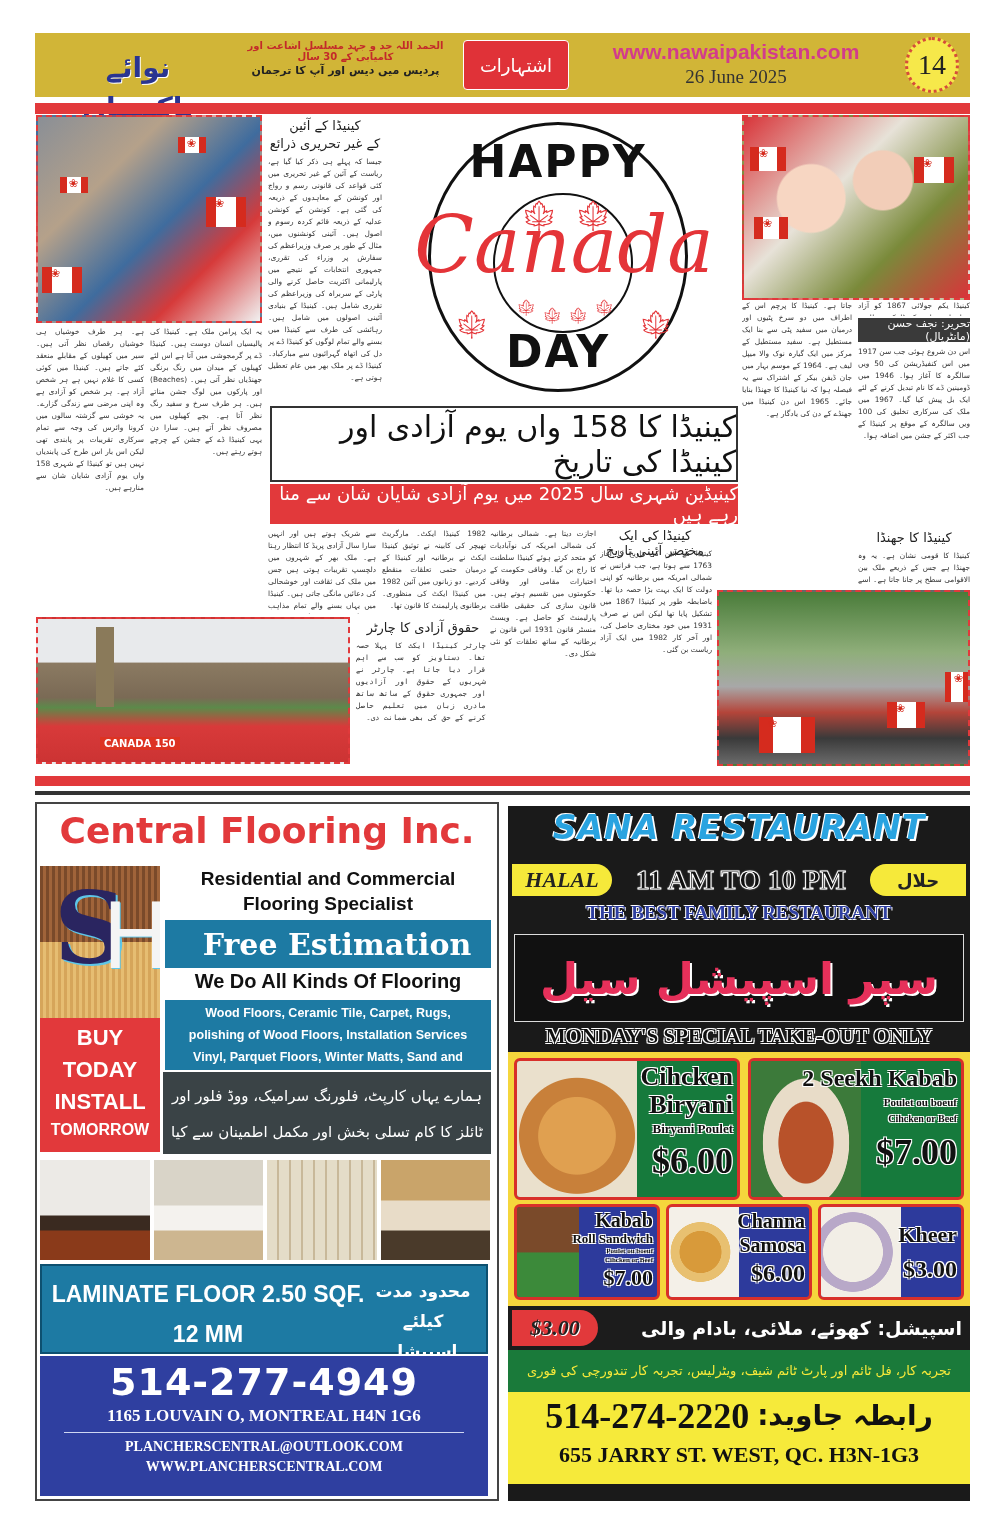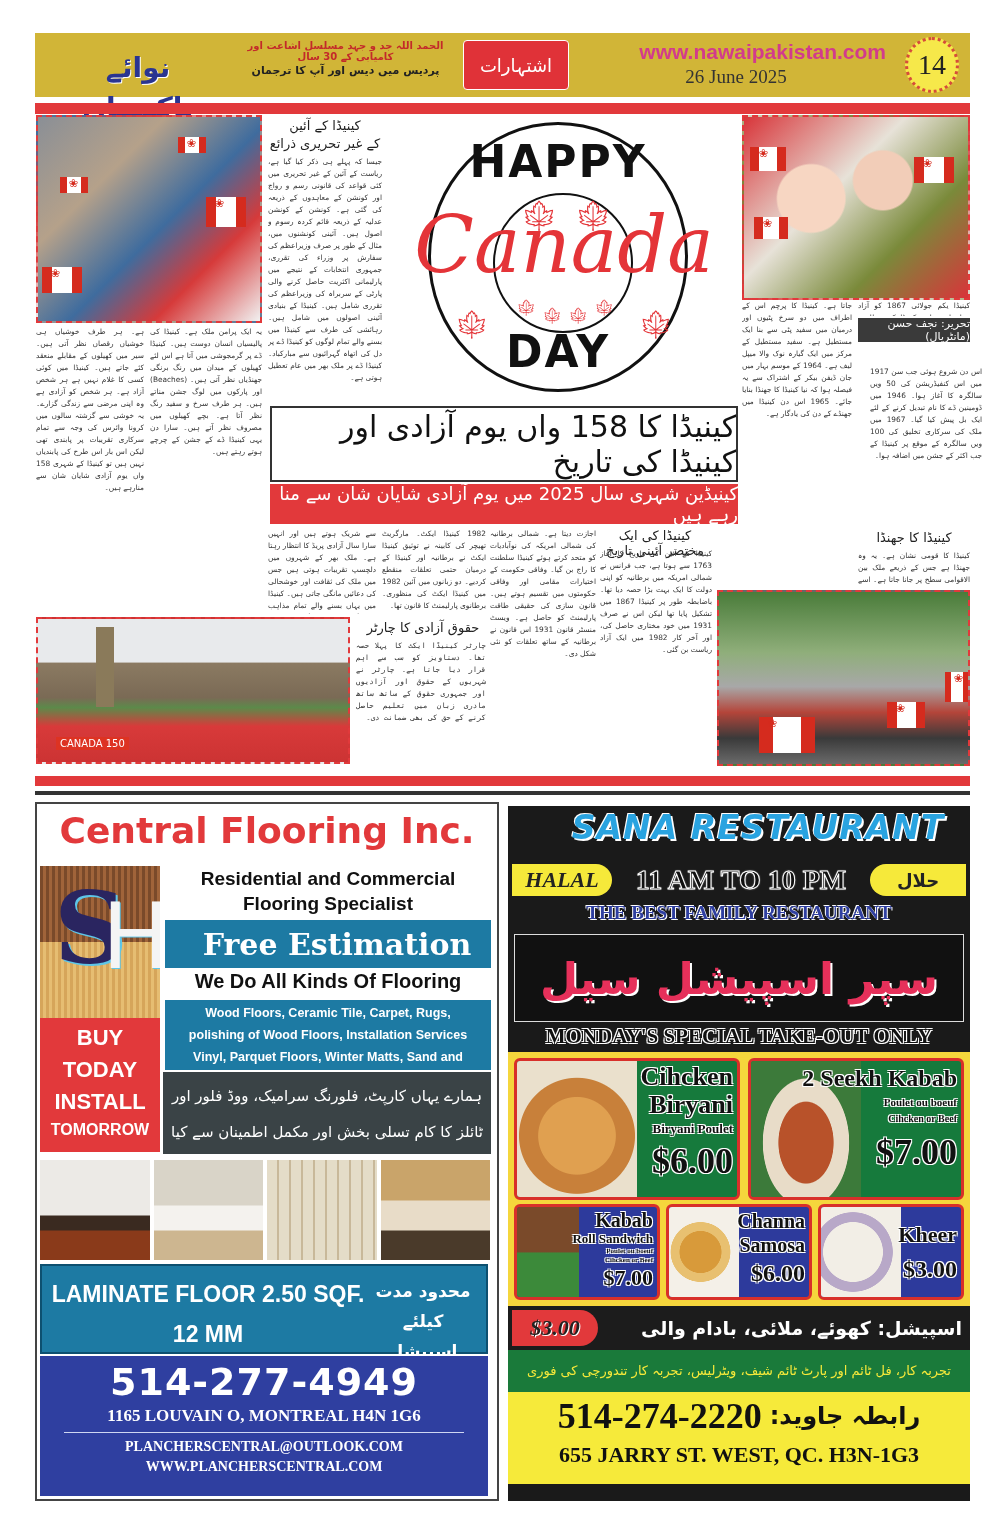--- a/index.html
+++ b/index.html
@@ -5,36 +5,36 @@
   * { box-sizing: border-box; margin: 0; padding: 0; }
   body { width: 1000px; height: 1517px; background: #ffffff; font-family: "DejaVu Sans", sans-serif; position: relative; overflow: hidden; }
   .abs { position: absolute; }
 
   
   .masthead { left: 35px; top: 33px; width: 935px; height: 64px; background: #d1b537; }
   .mast-logo { left: 48px; top: 48px; width: 180px; height: 40px; color: #2a3591; font-family: "DejaVu Sans", sans-serif; font-weight: bold; font-size: 28px; direction: rtl; text-align: center; line-height: 40px; text-shadow: 1px 1px 0 #fff; }
   .mast-tag1 { left: 238px; top: 40px; width: 215px; color: #c32a2a; font-size: 10px; direction: rtl; text-align: center; font-weight: bold; }
   .mast-tag2 { left: 238px; top: 64px; width: 215px; color: #222; font-size: 11px; direction: rtl; text-align: center; font-weight: bold; }
   .mast-badge { left: 463px; top: 40px; width: 106px; height: 50px; background: #e03238; border-radius: 4px; border: 1px solid #fff; color: #fff; font-size: 18px; display: flex; align-items: center; justify-content: center; direction: rtl; }
-  .mast-url { left: 586px; top: 40px; width: 300px; color: #d23b8c; font-family: "Liberation Sans", sans-serif; font-weight: bold; font-size: 21px; text-align: right; }
+  .mast-url { left: 586px; top: 40px; width: 300px; color: #d23b8c; font-family: "Liberation Sans", sans-serif; font-weight: bold; font-size: 21px; text-align: center; }
   .mast-date { left: 586px; top: 66px; width: 300px; color: #333; font-family: "Liberation Serif", serif; font-size: 19px; text-align: center; }
   .mast-page { left: 905px; top: 37px; width: 54px; height: 56px; border-radius: 50%; background: #f6e84a; border: 3px dotted #d64c3a; color: #222; font-family: "Liberation Serif", serif; font-size: 28px; display: flex; align-items: center; justify-content: center; }
 
   .red-bar { background: #e2393b; }
   .top-red { left: 35px; top: 103px; width: 935px; height: 11px; }
   .bottom-red { left: 35px; top: 776px; width: 935px; height: 10px; }
   .dark-rule { left: 35px; top: 791px; width: 935px; height: 4px; background: #333; }
 
   
   .photo { border: 2px dashed #e2393b; overflow: hidden; }
   .photo-family { left: 36px; top: 115px; width: 226px; height: 208px; background: linear-gradient(135deg,#8a8f96 0%,#b5a18a 30%,#3f6c9e 55%,#d63a3a 75%,#f1f1f1 100%); }
   .photo-kids { left: 742px; top: 115px; width: 228px; height: 185px; background: radial-gradient(circle at 30% 45%,#f7d6c2 0 18%,transparent 19%), radial-gradient(circle at 62% 35%,#f2cdb8 0 16%,transparent 17%), linear-gradient(135deg,#d8353a 0%,#e7e2d8 40%,#7a8a3a 70%,#d8353a 100%); }
   .photo-parliament { left: 36px; top: 617px; width: 314px; height: 147px; background: linear-gradient(180deg,#e8eaec 0%,#e8eaec 30%,#8b7a62 31%,#7a6a55 55%,#5c8a4a 62%,#d83a3a 75%,#c33 100%); }
   .photo-parade { left: 717px; top: 590px; width: 253px; height: 176px; background: linear-gradient(180deg,#4a7c3a 0%,#8fae7a 35%,#a8a8a8 55%,#b4453a 70%,#3a3a3a 85%,#6a6a6a 100%); }
-  .photo-caption { position: absolute; color: #fff; font-size: 10px; font-weight: normal; background: #d32; padding: 1px 4px; }
+  .photo-caption { position: absolute; color: #fff; font-size: 10px; font-weight: bold; background: #d32; padding: 1px 4px; margin-left: 44px; }
 
   
   .flag { position: absolute; width: 28px; height: 16px; background: linear-gradient(90deg,#d52b1e 0 25%,#fff 25% 75%,#d52b1e 75%); }
   .flag::after { content: "\2740"; position: absolute; left: 9px; top: 0px; color: #d52b1e; font-size: 11px; }
 
   
   .hcd { left: 388px; top: 118px; width: 352px; height: 280px; }
   .hcd-ring { position: absolute; left: 40px; top: 4px; width: 260px; height: 270px; border: 3px solid #111; border-radius: 50%; }
   .hcd-inner { position: absolute; left: 105px; top: 75px; width: 140px; height: 140px; border: 2px solid #111; border-radius: 50%; }
   .hcd-happy { position: absolute; left: 60px; top: 18px; width: 220px; text-align: center; font-family: "DejaVu Sans", sans-serif; font-weight: bold; font-size: 44px; color: #111; letter-spacing: 2px; }
@@ -76,21 +76,21 @@
   .cf-promo-en { position: absolute; left: 6px; top: 8px; width: 320px; color: #fff; font-family: "Liberation Sans", sans-serif; font-weight: bold; font-size: 23px; line-height: 40px; text-align: center; }
   .cf-promo-ur { position: absolute; right: 8px; top: 10px; width: 110px; color: #fff; direction: rtl; text-align: center; font-size: 17px; line-height: 30px; font-weight: bold; }
   .cf-contact { left: 40px; top: 1356px; width: 448px; height: 140px; background: #2f3fa0; color: #fff; text-align: center; }
   .cf-phone { font-family: "DejaVu Sans", sans-serif; font-weight: bold; font-size: 38px; margin-top: 4px; letter-spacing: 1px; }
   .cf-addr { font-family: "Liberation Serif", serif; font-weight: bold; font-size: 17px; margin-top: 2px; }
   .cf-rule { width: 400px; height: 1px; background: #cfd6f2; margin: 6px auto 4px; }
   .cf-web { font-family: "Liberation Serif", serif; font-weight: bold; font-size: 14px; line-height: 20px; }
 
   
   .ad-sana { left: 508px; top: 806px; width: 462px; height: 695px; background: #1a1a1a; }
-  .sana-title { left: 508px; top: 808px; width: 462px; text-align: center; font-family: "DejaVu Sans", sans-serif; font-style: italic; font-weight: bold; font-size: 33px; color: #29a3e0; letter-spacing: 1px; text-shadow: 2px 2px 0 #fff, -1px -1px 0 #fff; margin-left: 19px; }
+  .sana-title { left: 508px; top: 808px; width: 462px; text-align: center; font-family: "DejaVu Sans", sans-serif; font-style: italic; font-weight: bold; font-size: 33px; color: #29a3e0; letter-spacing: 1px; text-shadow: 2px 2px 0 #fff, -1px -1px 0 #fff; }
   .sana-hours-row { left: 508px; top: 860px; width: 462px; height: 40px; }
   .sana-halal-en { position: absolute; left: 4px; top: 4px; width: 100px; height: 32px; background: #f6e93a; border-radius: 0 16px 16px 0; color: #222; font-family: "Liberation Serif", serif; font-style: italic; font-weight: bold; font-size: 22px; display: flex; align-items: center; justify-content: center; }
   .sana-hours { position: absolute; left: 108px; top: 0; width: 250px; text-align: center; color: #111; font-family: "Liberation Serif", serif; font-weight: bold; font-size: 28px; -webkit-text-stroke: 1px #fff; text-shadow: 0 0 2px #fff; line-height: 40px; }
   .sana-halal-ur { position: absolute; right: 4px; top: 4px; width: 96px; height: 32px; background: #f6e93a; border-radius: 16px 0 0 16px; color: #222; direction: rtl; font-weight: bold; font-size: 18px; display: flex; align-items: center; justify-content: center; }
   .sana-best { left: 508px; top: 902px; width: 462px; text-align: center; color: #2f3fa0; font-family: "Liberation Serif", serif; font-weight: bold; font-size: 19px; text-shadow: 1px 1px 0 #fff, -1px -1px 0 #fff; }
   .sana-super { left: 514px; top: 934px; width: 450px; height: 88px; border: 1px solid #ddd; background: #111; color: #e6305a; direction: rtl; text-align: center; font-weight: bold; font-size: 44px; line-height: 88px; text-shadow: 2px 2px 0 #fff; }
   .sana-monday { left: 508px; top: 1024px; width: 462px; text-align: center; color: #111; font-family: "Liberation Serif", serif; font-weight: bold; font-size: 21px; text-shadow: 1px 1px 0 #fff, -1px -1px 0 #fff, 1px -1px 0 #fff, -1px 1px 0 #fff; }
   .sana-menu { left: 508px; top: 1052px; width: 462px; height: 256px; background: #f5d63c; }
   .menu-card { position: absolute; border: 3px solid #d8302a; border-radius: 6px; overflow: hidden; }
   .menu-card .food { position: absolute; left: 0; top: 0; height: 100%; }
@@ -99,21 +99,21 @@
   .mc-blue { background: #2d3a9c; }
   .mc-name { display: block; }
   .mc-sub { display: block; font-size: 11px; }
   .mc-price { display: block; }
   .sana-kulfi { left: 508px; top: 1306px; width: 462px; height: 44px; background: #1c1c1c; }
   .kulfi-price { position: absolute; left: 4px; top: 4px; width: 86px; height: 36px; background: #e2393b; border-radius: 0 18px 18px 0; color: #222; font-family: "Liberation Serif", serif; font-style: italic; font-weight: bold; font-size: 22px; display: flex; align-items: center; justify-content: center; text-shadow: 1px 1px 0 #fff; }
   .kulfi-text { position: absolute; right: 8px; top: 0; width: 360px; color: #fff; direction: rtl; font-size: 19px; line-height: 44px; text-align: right; font-weight: bold; }
   .sana-jobs { left: 508px; top: 1350px; width: 462px; height: 42px; background: #1a7a3a; color: #f6e93a; direction: rtl; text-align: center; font-size: 13px; line-height: 42px; }
   .sana-contact { left: 508px; top: 1392px; width: 462px; height: 92px; background: #f6ea3a; color: #111; text-align: center; }
   .sana-phone-row { font-family: "Liberation Serif", serif; font-weight: bold; font-size: 36px; line-height: 48px; display: flex; justify-content: center; gap: 8px; }
-  .sana-phone-label { direction: rtl; font-family: "DejaVu Sans", sans-serif; font-size: 24px; }
+  .sana-phone-label { direction: rtl; font-family: "DejaVu Sans", sans-serif; font-size: 28px; }
   .sana-addr { font-family: "Liberation Serif", serif; font-weight: bold; font-size: 22px; line-height: 30px; }
 </style>
 </head>
 <body>
 
 <div class="abs masthead"></div>
 <div class="abs mast-logo">نوائے پاکستان</div>
 <div class="abs mast-tag1">الحمد اللہ جد و جہد مسلسل اشاعت اور کامیابی کے 30 سال</div>
 <div class="abs mast-tag2">پردیس میں دیس اور آپ کا ترجمان</div>
 <div class="abs mast-badge">اشتہارات</div>
@@ -174,21 +174,21 @@
 <div class="abs col-title" style="left:360px;top:620px;width:126px;">حقوق آزادی کا چارٹر</div>
 <div class="abs col" style="left:356px;top:640px;width:130px;height:128px;font-family:Liberation Mono, monospace;">چارٹر کینیڈا ایکٹ کا پہلا حصہ تھا۔ دستاویز کو سب سے اہم قرار دیا جاتا ہے۔ چارٹر نے شہریوں کے حقوق اور آزادیوں اور جمہوری حقوق کے ساتھ ساتھ مادری زبان میں تعلیم حاصل کرنے کے حق کی بھی ضمانت دی۔</div>
 
 <div class="abs col" style="left:490px;top:528px;width:106px;height:240px;">اجازت دیتا ہے۔ شمالی برطانیہ کی شمالی امریکہ کی نوآبادیات کو متحد کرتے ہوئے کینیڈا سلطنت کا راج بن گیا۔ وفاقی حکومت کے اختیارات مقامی اور وفاقی حکومتوں میں تقسیم ہوتے ہیں۔ قانون سازی کی حقیقی طاقت پارلیمنٹ کو حاصل ہے۔ ویسٹ منسٹر قانون 1931 اس قانون نے برطانیہ کے ساتھ تعلقات کو نئی شکل دی۔</div>
 <div class="abs col-title" style="left:600px;top:528px;width:110px;">کینیڈا کی ایک مختصر آئینی تاریخ</div>
 <div class="abs col" style="left:600px;top:548px;width:112px;height:222px;">کینیڈا کے آئین کی تاریخ کا آغاز 1763 سے ہوتا ہے، جب فرانس نے شمالی امریکہ میں برطانیہ کو اپنی دولت کا ایک بہت بڑا حصہ دیا تھا۔ باضابطہ طور پر کینیڈا 1867 میں تشکیل پایا تھا لیکن اس نے صرف 1931 میں خود مختاری حاصل کی، اور آخر کار 1982 میں ایک آزاد ریاست بن گئی۔</div>
 
 <div class="abs col" style="left:742px;top:300px;width:110px;height:284px;">جاتا ہے۔ کینیڈا کا پرچم اس کے اطراف میں دو سرخ پٹیوں اور درمیان میں سفید پٹی سے بنا ایک مستطیل ہے۔ سفید مستطیل کے مرکز میں ایک گیارہ نوک والا میپل لیف ہے۔ 1964 کے موسم بہار میں جان ڈیفن بیکر کے اشتراک سے یہ فیصلہ ہوا کہ نیا کینیڈا کا جھنڈا بنایا جائے۔ 1965 اس دن کینیڈا میں جھنڈے کے دن کی یادگار ہے۔</div>
 <div class="abs col" style="left:858px;top:300px;width:112px;height:16px;">کینیڈا یکم جولائی 1867 کو آزاد ہوا۔ اس طرح کینیڈا کو برطانوی حاکمیت سے آزادی حاصل کئے 157 سال ہو گئے ہیں۔ کینیڈا 1982 تک انگلینڈ سے مکمل طور پر آزاد نہیں تھا۔ ڈومینین ڈے کے نام سے 1879 میں باضابطہ طور پر قائم کیا گیا تھا۔</div>
 <div class="abs byline">تحریر: نجف حسن (مانٹریال)</div>
-<div class="abs col" style="left:858px;top:366px;width:112px;height:178px;margin-left:12px;">اس دن شروع ہوئی جب سن 1917 میں اس کنفیڈریشن کی 50 ویں سالگرہ کا آغاز ہوا۔ 1946 میں ڈومینین ڈے کا نام تبدیل کرنے کے لئے ایک بل پیش کیا گیا۔ 1967 میں ملک کی سرکاری تخلیق کی 100 ویں سالگرہ کے موقع پر کینیڈا کے جب اکثر کے جشن میں اضافہ ہوا۔</div>
+<div class="abs col" style="left:858px;top:346px;width:112px;height:178px;">اس دن شروع ہوئی جب سن 1917 میں اس کنفیڈریشن کی 50 ویں سالگرہ کا آغاز ہوا۔ 1946 میں ڈومینین ڈے کا نام تبدیل کرنے کے لئے ایک بل پیش کیا گیا۔ 1967 میں ملک کی سرکاری تخلیق کی 100 ویں سالگرہ کے موقع پر کینیڈا کے جب اکثر کے جشن میں اضافہ ہوا۔</div>
 <div class="abs col-title" style="left:858px;top:530px;width:112px;">کینیڈا کا جھنڈا</div>
 <div class="abs col" style="left:858px;top:550px;width:112px;height:38px;">کینیڈا کا قومی نشان ہے۔ یہ وہ جھنڈا ہے جس کے ذریعے ملک بین الاقوامی سطح پر جانا جاتا ہے۔ اسے میپل پتی کے جھنڈے کے طور پر بھی جانا جاتا ہے۔</div>
 
 <div class="abs red-bar bottom-red"></div>
 <div class="abs dark-rule"></div>
 
 <div class="abs ad-floor"></div>
 <div class="abs cf-title">Central Flooring Inc.</div>
 <div class="abs cf-logo">
   <div class="cf-logo-bot"></div>

